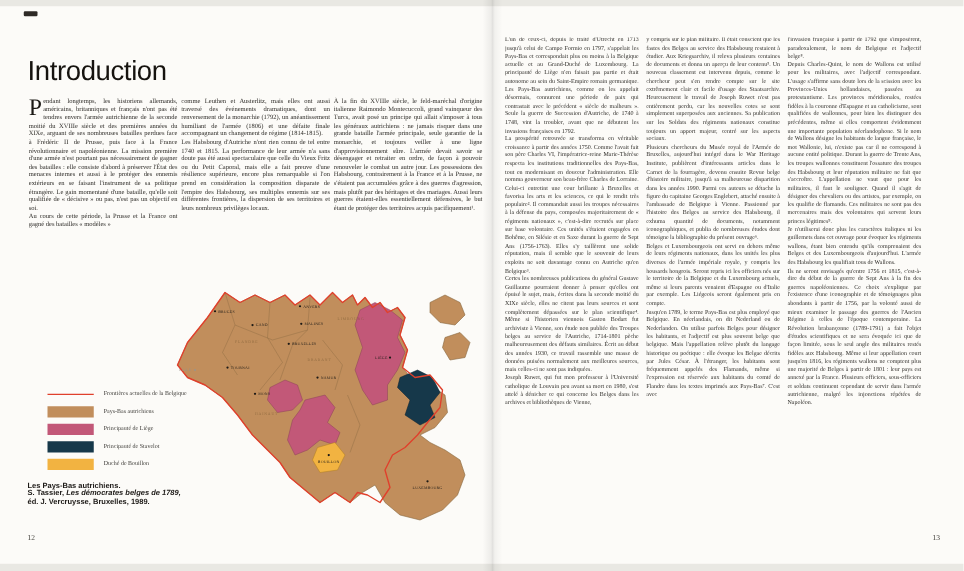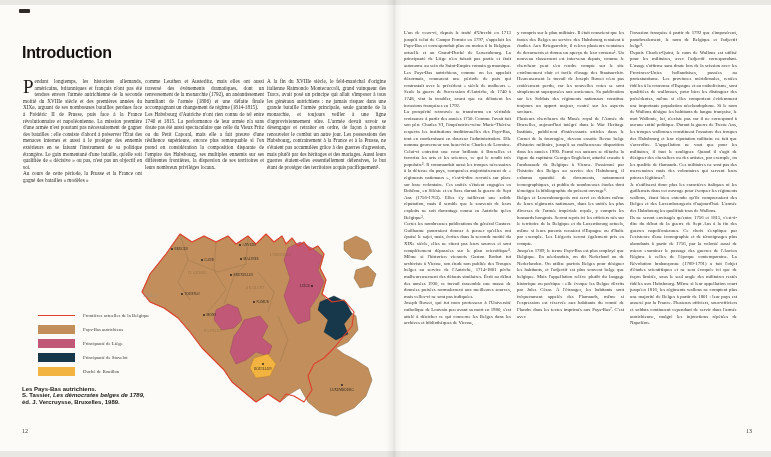--- a/index.html
+++ b/index.html
@@ -5,21 +5,21 @@
   html,body{margin:0;padding:0;background:#ffffff;}
   .spread{position:relative;width:771px;height:457px;background:#fcfbf8;overflow:hidden;
           font-family:"Liberation Serif", serif;color:#2e2c28;}
   .edge{position:absolute;left:0;right:0;background:#e9e8e3;}
   .edge.top{top:0;height:5px;}
   .edge.bottom{bottom:0;height:6px;}
   .print-mark{position:absolute;left:19px;top:9px;width:11px;height:4px;background:#2e2a26;border-radius:1px;}
   .fold{position:absolute;left:386px;top:0;width:16px;height:100%;
         background:linear-gradient(90deg,rgba(0,0,0,0) 0%,rgba(0,0,0,.06) 42%,rgba(0,0,0,.10) 50%,rgba(0,0,0,.04) 62%,rgba(0,0,0,0) 100%);}
   .page-title{position:absolute;left:22px;top:44px;font-family:"Liberation Sans",sans-serif;
-        font-weight:700;font-size:16px;letter-spacing:-.3px;color:#16130f;}
+        font-weight:400;font-size:22px;letter-spacing:-.3px;color:#16130f;}
   .col{position:absolute;text-align:justify;overflow:hidden;}
   .col p{margin:0;}
   .lp-col{top:78px;width:119px;height:136px;font-size:5.2px;line-height:6.6px;}
   .lp-c1{left:23px;} .lp-c2{left:145px;} .lp-c3{left:267px;}
   .rp-col{top:30px;width:107px;height:380px;font-size:4.8px;line-height:6.6px;}
   .rp-c1{left:404px;} .rp-c2{left:517px;} .rp-c3{left:630px;}
   .dropcap{float:left;font-size:19px;line-height:14px;padding:2px 1px 0 0;color:#1c1915;}
   .map-wrap{position:absolute;left:128px;top:212px;width:256px;height:238px;}
   .legend{position:absolute;left:38px;top:311px;width:150px;}
   .legend-item{display:flex;align-items:center;margin-bottom:5px;height:9px;}

